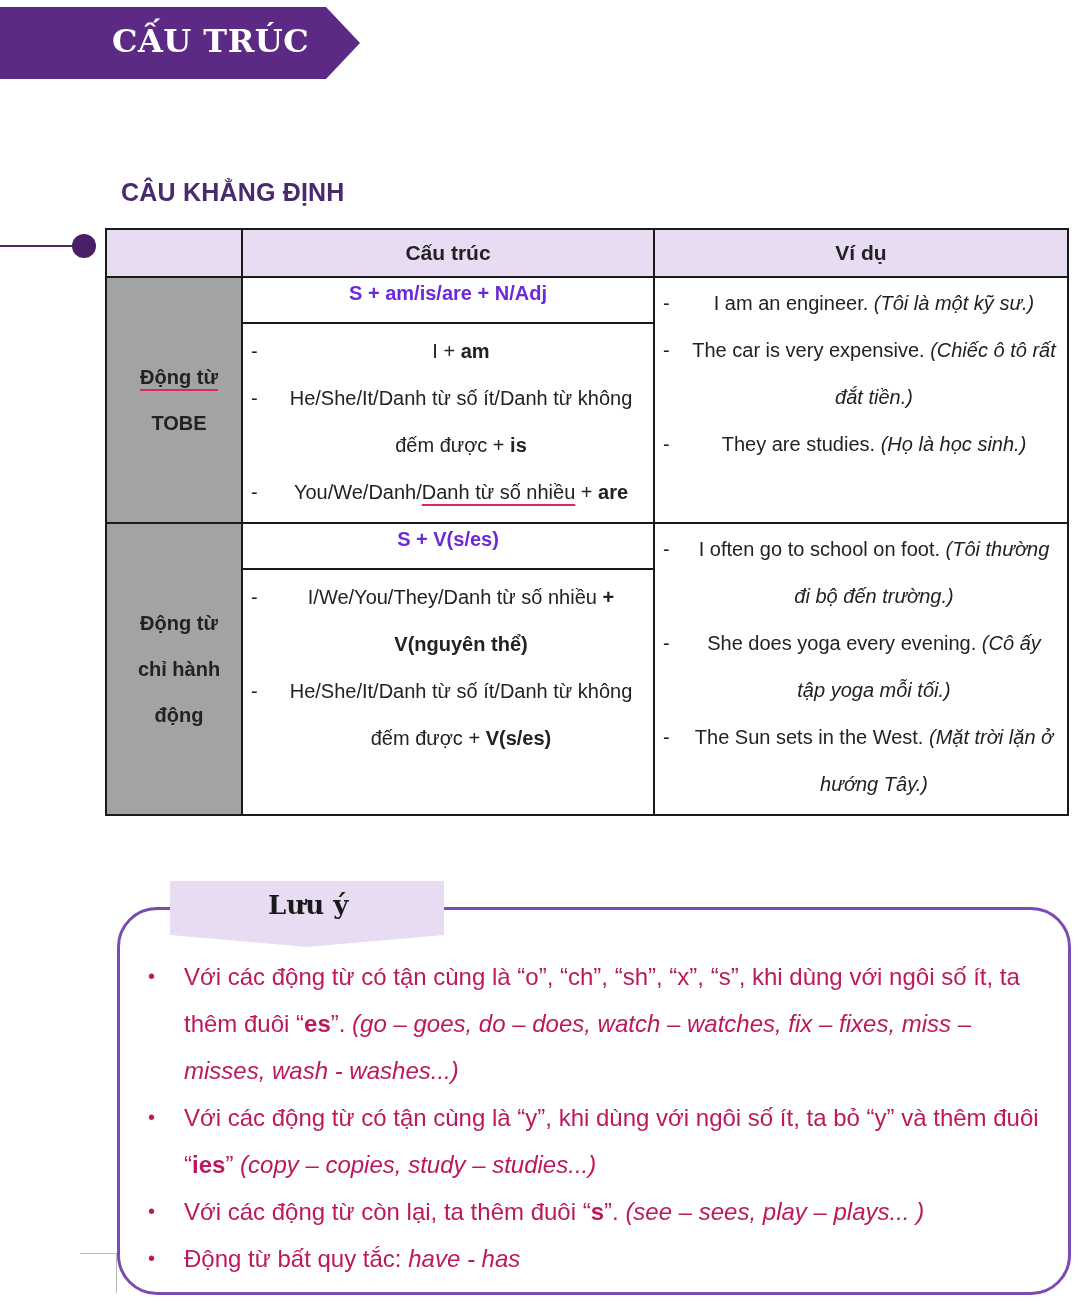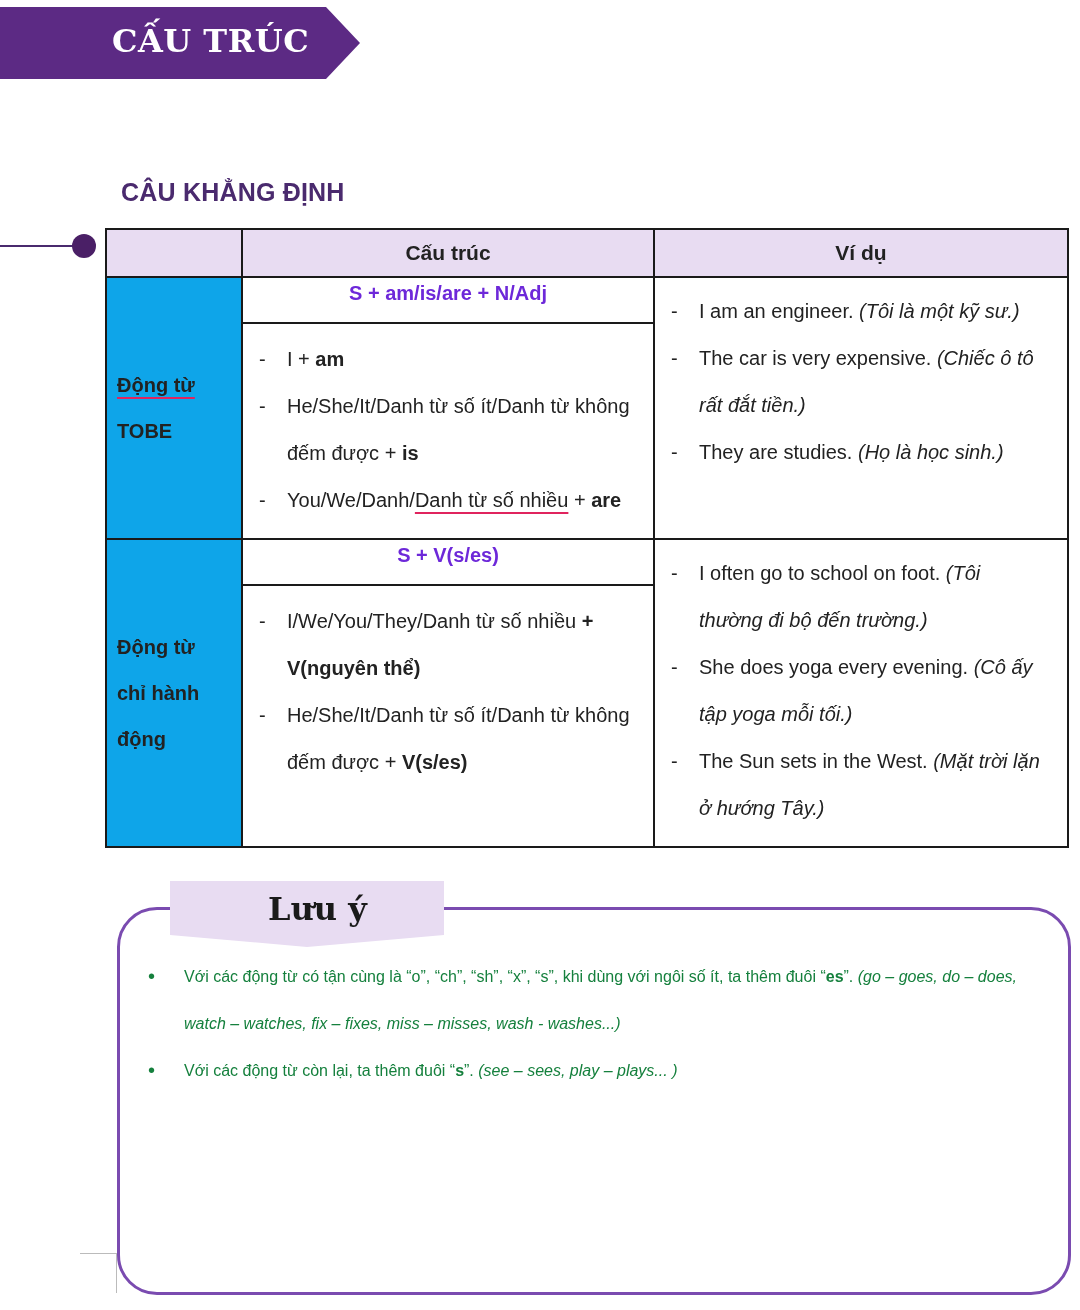--- a/index.html
+++ b/index.html
@@ -20,42 +20,42 @@
   .connector-line { position:absolute; left:0; top:245px; width:82px; height:2px; background:#4a2a6e; }
   .connector-dot { position:absolute; left:72px; top:234px; width:24px; height:24px; border-radius:50%; background:#4a1f66; }
 
   
   table.grammar { position:absolute; left:105px; top:228px; width:964px; border-collapse:collapse;
                   font-family:"Liberation Sans", sans-serif; font-size:20px; color:#222; }
   table.grammar td, table.grammar th { border:2px solid #1a1a1a; vertical-align:top; padding:0; }
   table.grammar th { background:#e8dcf2; font-weight:bold; height:46px; text-align:center; vertical-align:middle; font-size:21px; }
   .col1 { width:134px; }
   .col2 { width:410px; }
-  .rowhead { background:#0ea5e9; font-weight:bold; vertical-align:middle !important; padding-left:10px !important; line-height:46px; }
+  .rowhead { background:#a3a3a3; font-weight:bold; vertical-align:middle !important; padding-left:10px !important; line-height:46px;text-align:center; }
   .formula { text-align:center; font-weight:bold; color:#6d28d9; height:44px; line-height:30px; border-bottom:2px solid #1a1a1a; }
-  .sublist, .examples { list-style:none; margin:8px; padding:4px 10px 6px 8px; line-height:47px; }
+  .sublist, .examples { list-style:none; margin:0; padding:4px 10px 6px 8px; line-height:47px;text-align:center; }
   .sublist li, .examples li { position:relative; padding-left:28px; }
   .sublist li::before, .examples li::before { content:"-"; position:absolute; left:0; top:0; }
   .examples { padding-top:2px; }
   .ex-vi { font-style:italic; }
   .squiggle { text-decoration:underline; text-decoration-color:#e0245e; text-decoration-thickness:2px; text-underline-offset:5px; }
   b { font-weight:bold; }
 
   
   .note-box { position:absolute; left:117px; top:907px; width:954px; height:388px;
               border:3px solid #7a4bb0; border-radius:40px; box-sizing:border-box; }
   .note-tab { position:absolute; left:170px; top:881px; width:274px; height:66px; }
   .note-tab svg { position:absolute; left:0; top:0; }
   .note-title { position:absolute; left:268px; top:890px; font-family:"DejaVu Serif", serif; font-weight:bold;
-                font-size:32px; color:#1a1a1a; }
+                font-size:26px; color:#1a1a1a; }
   .tick-h { position:absolute; left:80px; top:1253px; width:37px; height:1px; background:#bbb; }
   .tick-v { position:absolute; left:116px; top:1253px; width:1px; height:40px; background:#bbb; }
 
   .note-list { position:absolute; left:148px; top:953px; width:900px; margin:0; padding:0; list-style:none;
-               font-family:"Liberation Sans", sans-serif; font-size:16px; line-height:47px; color:#15803d; }
+               font-family:"Liberation Sans", sans-serif; font-size:24px; line-height:47px; color:#be185d; }
   .note-list li { position:relative; padding-left:36px; }
   .note-list li::before { content:"\2022"; position:absolute; left:0; top:0; font-size:20px; }
   .note-list i { font-style:italic; }
 </style>
 </head>
 <body>
 
 <div class="banner">
   <svg width="362" height="74" viewBox="0 0 362 74">
     <polygon points="0,0 326,0 360,36 326,72 0,72" fill="#5c2a84"></polygon>
@@ -127,14 +127,16 @@
   <svg width="274" height="66" viewBox="0 0 274 66">
     <polygon points="0,0 274,0 274,54 137,66 0,54" fill="#e8dcf2"></polygon>
   </svg>
 </div>
 <div class="note-title">Lưu ý</div>
 <div class="tick-h"></div>
 <div class="tick-v"></div>
 
 <ul class="note-list">
   <li><span>Với các động từ có tận cùng là “o”, “ch”, “sh”, “x”, “s”, khi dùng với ngôi số ít, ta thêm đuôi “</span><b>es</b><span>”. </span><i>(go – goes, do – does, watch – watches, fix – fixes, miss – misses, wash - washes...)</i></li>
+  <li><span>Với các động từ có tận cùng là “y”, khi dùng với ngôi số ít, ta bỏ “y” và thêm đuôi “</span><b>ies</b><span>” </span><i>(copy – copies, study – studies...)</i></li>
   <li><span>Với các động từ còn lại, ta thêm đuôi “</span><b>s</b><span>”. </span><i>(see – sees, play – plays... )</i></li>
+  <li><span>Động từ bất quy tắc: </span><i>have - has</i></li>
 </ul>
 
 </body></html>

